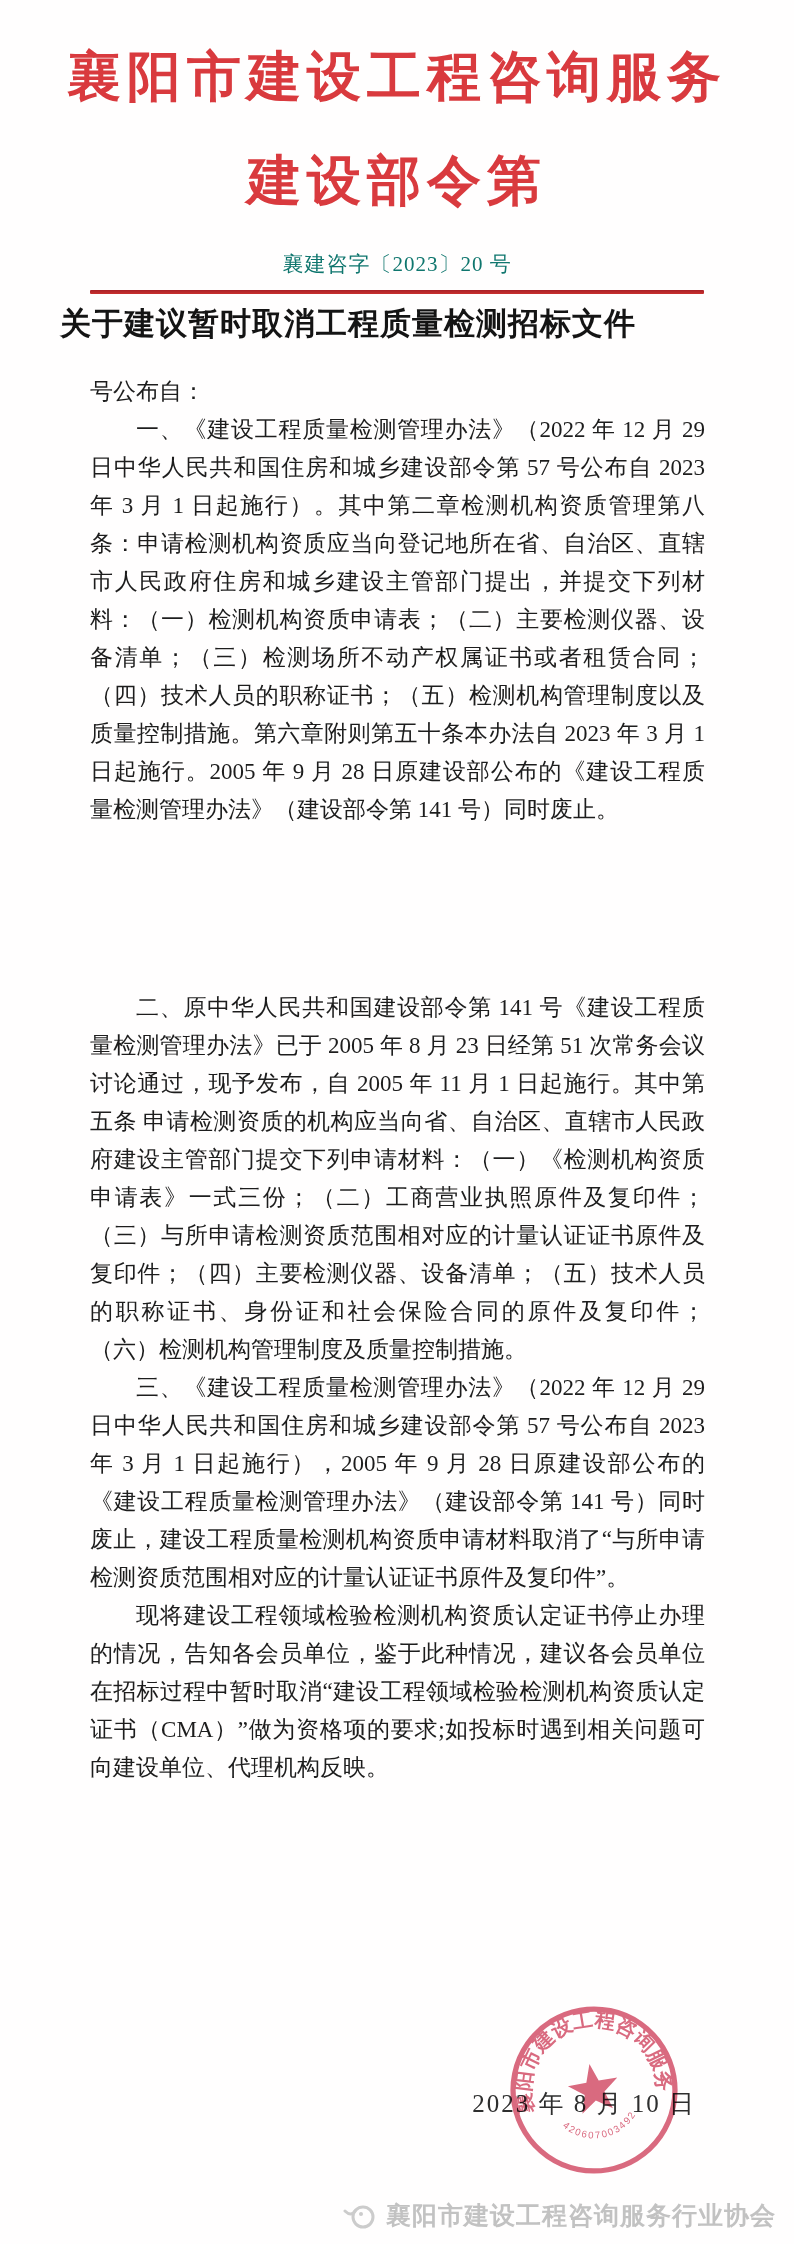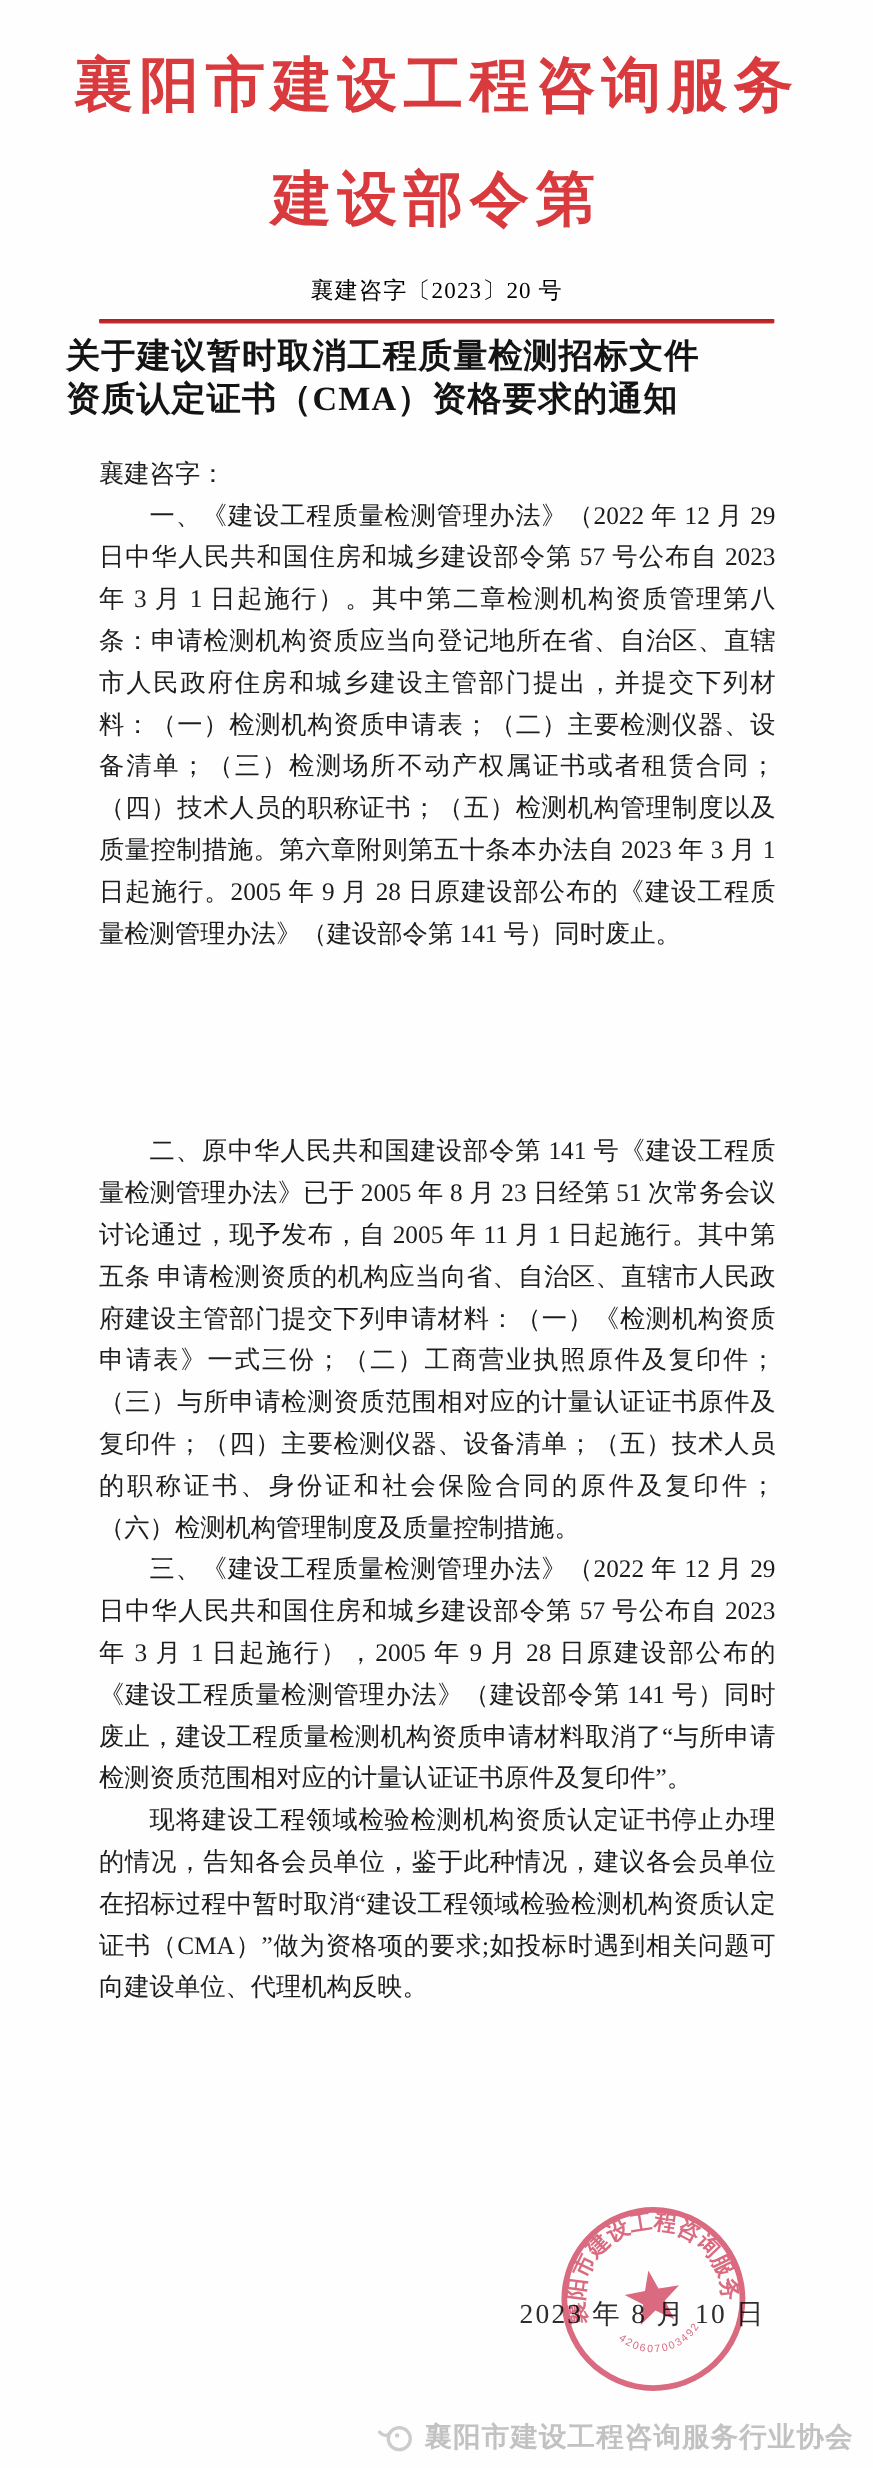--- a/index.html
+++ b/index.html
@@ -20,21 +20,21 @@
     line-height:74px;
     letter-spacing:6px;
   }
   .org-title-1{padding-top:40px;}
   .org-title-2{margin-top:30px;}
   .doc-number{
     text-align:center;
     font-size:21px;
     line-height:28px;
     margin-top:32px;
-    color:#000000;
+    color:#0f766e;
     letter-spacing:1px;
   }
   .red-rule{
     width:614px;height:4px;
     margin:12px auto 0 auto;
     background:linear-gradient(#a82026,#c9302e);
     border-radius:1px;
   }
   .doc-title{
     margin:10px 60px 0 60px;
@@ -94,25 +94,24 @@
 
   <div class="org-title org-title-1">襄阳市建设工程咨询服务</div>
   <div class="org-title org-title-2">建设部令第</div>
 
   <div class="doc-number">襄建咨字〔2023〕20 号</div>
 
   <div class="red-rule"></div>
 
   <div class="doc-title">
     <span>关于建议暂时取消工程质量检测招标文件</span><br>
-    <span>资质认定证书（CMA）资格要求的通知</span>
   </div>
 
   <div class="body-text">
-    <p class="salutation">襄建咨字：</p>
+    <p class="salutation">号公布自：</p>
     <div>
         <p class="para">一、《建设工程质量检测管理办法》（2022 年 12 月 29 日中华人民共和国住房和城乡建设部令第 57 号公布自 2023 年 3 月 1 日起施行）。其中第二章检测机构资质管理第八条：申请检测机构资质应当向登记地所在省、自治区、直辖市人民政府住房和城乡建设主管部门提出，并提交下列材料：（一）检测机构资质申请表；（二）主要检测仪器、设备清单；（三）检测场所不动产权属证书或者租赁合同；（四）技术人员的职称证书；（五）检测机构管理制度以及质量控制措施。第六章附则第五十条本办法自 2023 年 3 月 1 日起施行。2005 年 9 月 28 日原建设部公布的《建设工程质量检测管理办法》（建设部令第 141 号）同时废止。</p>
         <p class="para gap-before">二、原中华人民共和国建设部令第 141 号《建设工程质量检测管理办法》已于 2005 年 8 月 23 日经第 51 次常务会议讨论通过，现予发布，自 2005 年 11 月 1 日起施行。其中第五条 申请检测资质的机构应当向省、自治区、直辖市人民政府建设主管部门提交下列申请材料：（一）《检测机构资质申请表》一式三份；（二）工商营业执照原件及复印件；（三）与所申请检测资质范围相对应的计量认证证书原件及复印件；（四）主要检测仪器、设备清单；（五）技术人员的职称证书、身份证和社会保险合同的原件及复印件；（六）检测机构管理制度及质量控制措施。</p>
         <p class="para">三、《建设工程质量检测管理办法》（2022 年 12 月 29 日中华人民共和国住房和城乡建设部令第 57 号公布自 2023 年 3 月 1 日起施行），2005 年 9 月 28 日原建设部公布的《建设工程质量检测管理办法》（建设部令第 141 号）同时废止，建设工程质量检测机构资质申请材料取消了“与所申请检测资质范围相对应的计量认证证书原件及复印件”。</p>
         <p class="para">现将建设工程领域检验检测机构资质认定证书停止办理的情况，告知各会员单位，鉴于此种情况，建议各会员单位在招标过程中暂时取消“建设工程领域检验检测机构资质认定证书（CMA）”做为资格项的要求;如投标时遇到相关问题可向建设单位、代理机构反映。</p>
       </div>
   </div>
 
   <div class="signature">
     <div class="date-line">2023 年 8 月 10 日</div>

